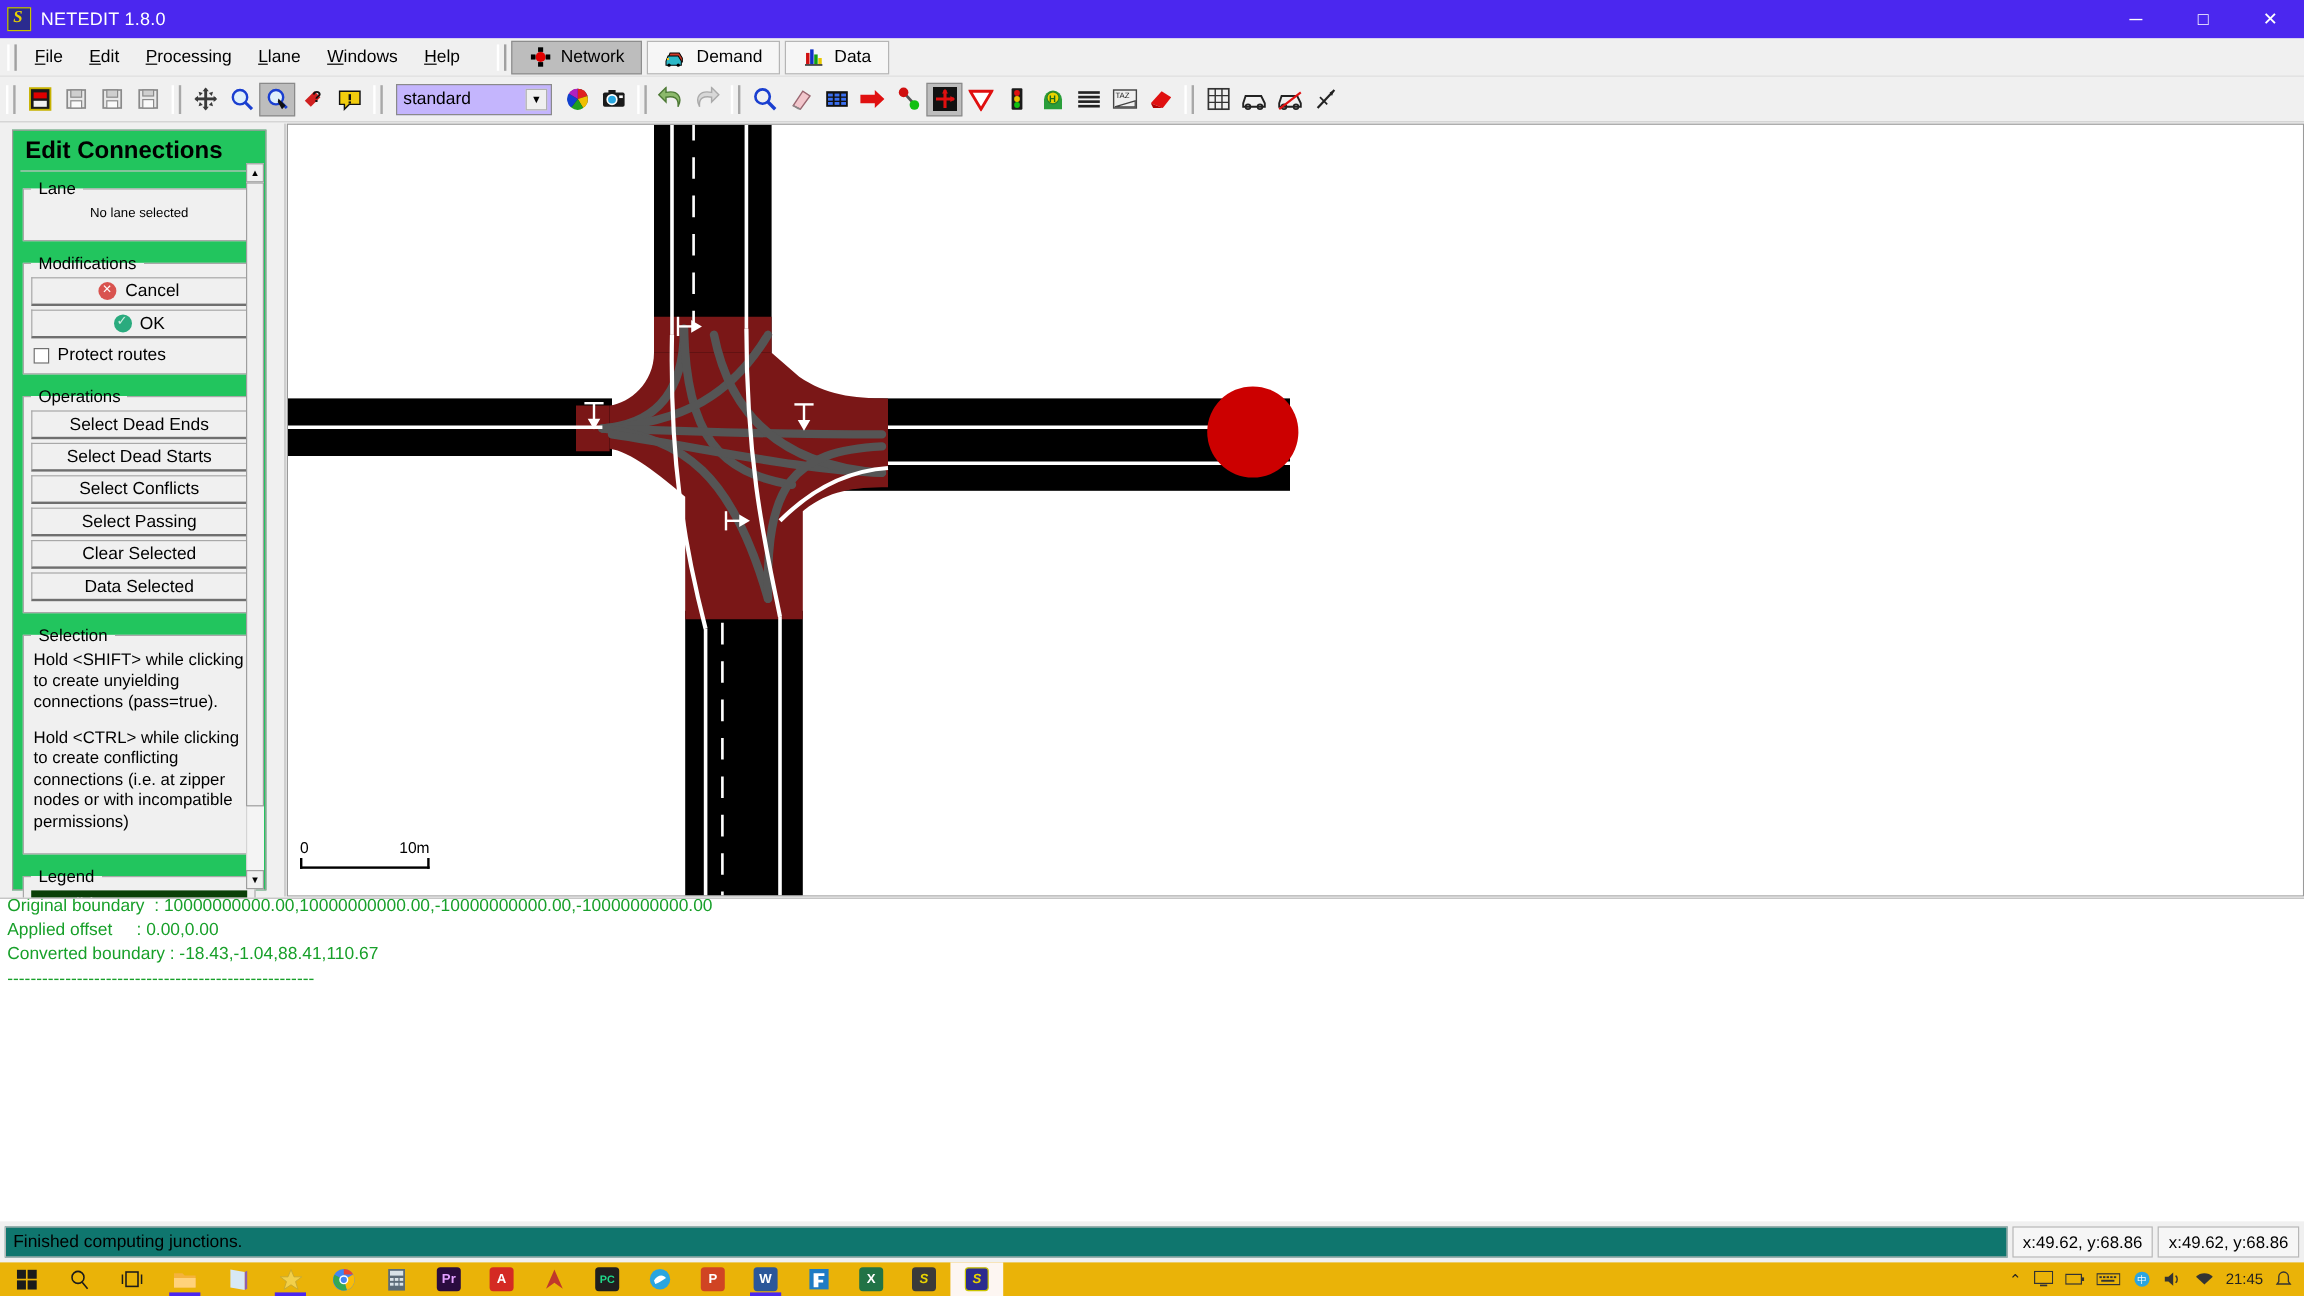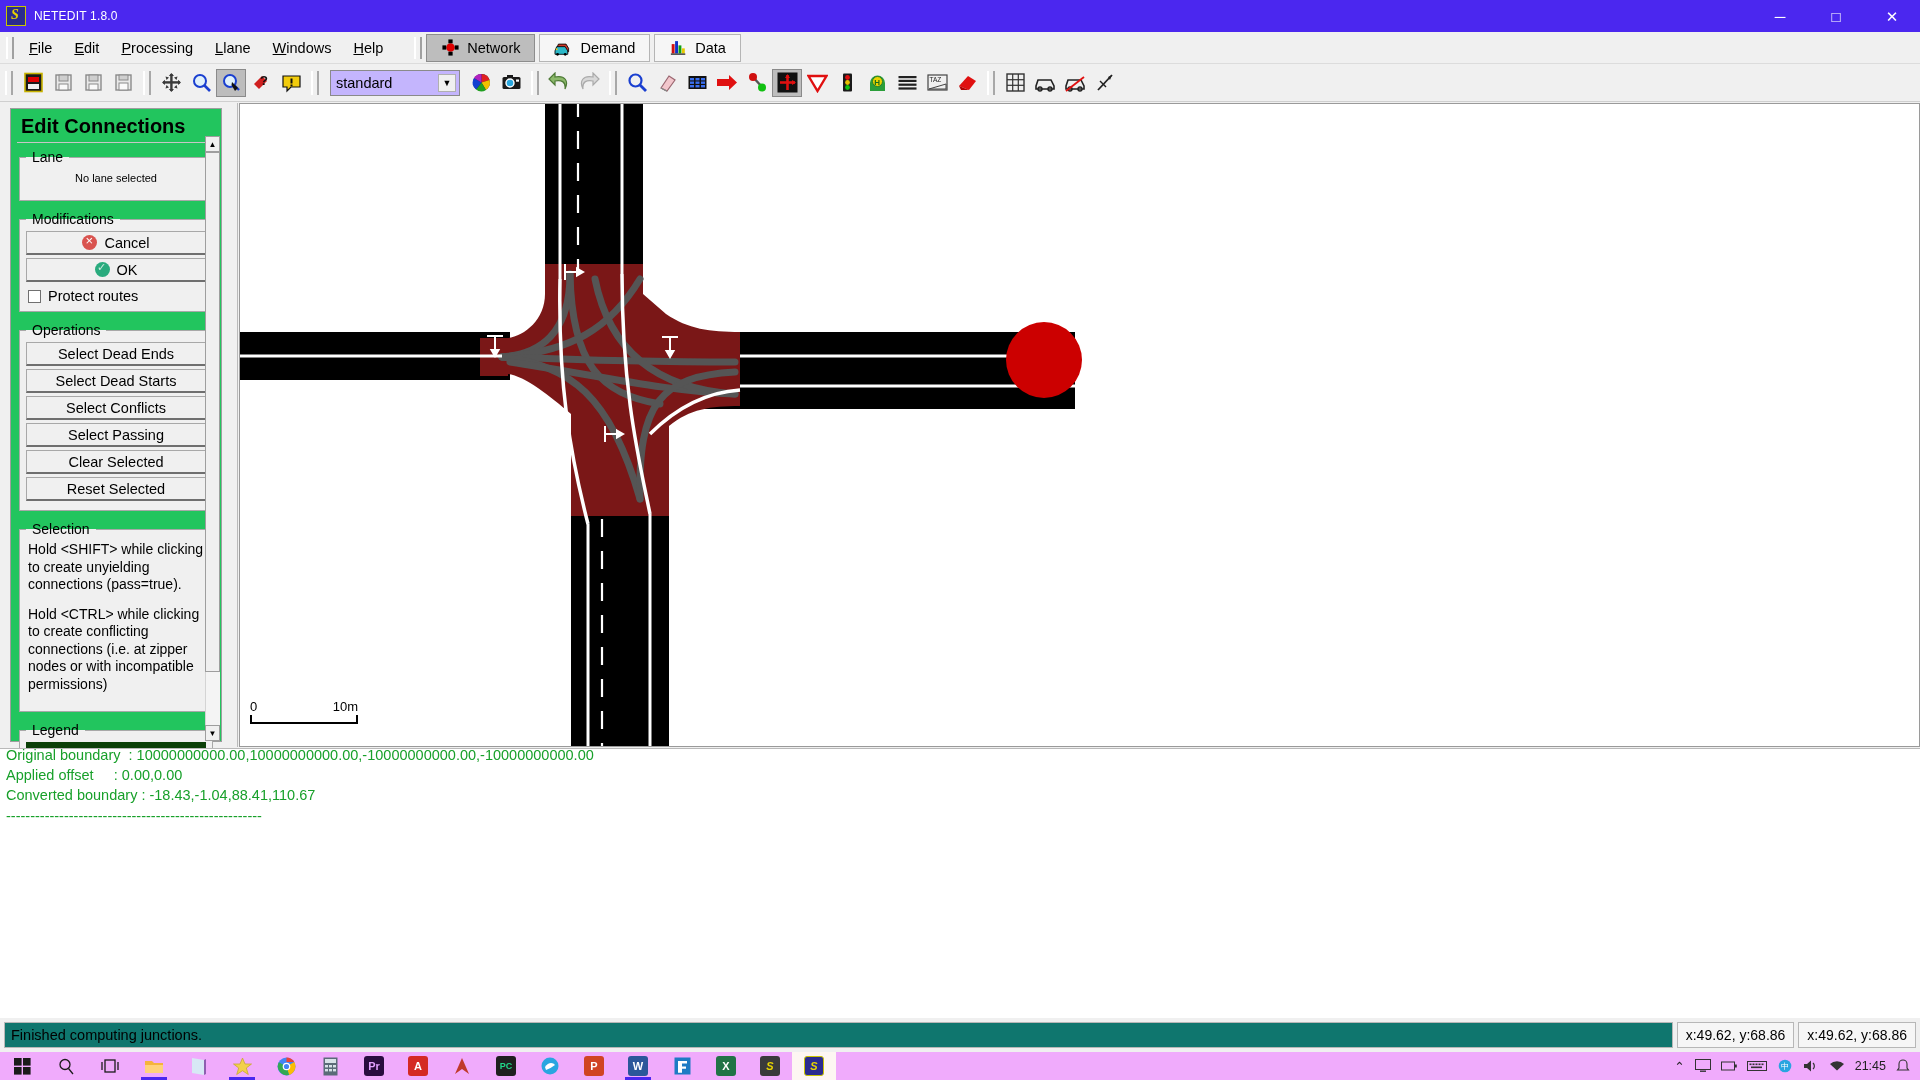--- a/index.html
+++ b/index.html
@@ -20,21 +20,21 @@
   .title-icon {
     width: 20px; height: 20px; margin-left: 6px; margin-right: 8px;
     background: #2b2b8f; border: 1px solid #c9c400;
     position: relative; flex: none;
   }
   .title-icon::after {
     content: "S"; position: absolute; left: 4px; top: 0px;
     font-size: 14px; font-weight: bold; color: #e8d400;
     font-style: italic; font-family: "Liberation Serif", serif;
   }
-  .title-text { font-size: 12px; letter-spacing: .2px; }
+  .title-text { font-size: 15px; letter-spacing: .2px; }
   .win-buttons { margin-left: auto; display: flex; height: 32px; }
   .win-btn {
     width: 56px; height: 32px; display: flex; align-items: center; justify-content: center;
     color: #fff; font-size: 15px; line-height: 1;
   }
 
   
   .menubar {
     position: absolute; left: 0; top: 32px; width: 1920px; height: 32px;
     background: #f0f0f0; border-bottom: 1px solid #dcdcdc;
@@ -158,21 +158,21 @@
     background: #f0f0f0; display: flex; align-items: center; padding: 0 4px;
   }
   .sb-main { flex: 1; height: 26px; border: 1px solid #b7b7b7; background: #0f766e;
      display: flex; align-items: center; padding-left: 6px; font-size: 14.5px; color: #000; }
   .sb-box { height: 26px; border: 1px solid #b7b7b7; background: #f6f6f6; margin-left: 4px;
      display: flex; align-items: center; padding: 12px 8px; font-size: 14px; color: #000; }
 
   
   .taskbar {
     position: absolute; left: 0; top: 1052px; width: 1920px; height: 28px;
-    background: #f0abfc; display: flex; align-items: center;
+    background: #eab308; display: flex; align-items: center;
   }
   .tk { width: 44px; height: 28px; display: flex; align-items: center; justify-content: center; position: relative; flex: none; }
   .tk.running::after { content:""; position:absolute; bottom:0; left:9px; width:26px; height:3px; background:#4b27ef; }
   .tk.active { background: #fdf6f2; }
   .tk-ico { width: 20px; height: 20px; border-radius: 3px; display:flex; align-items:center; justify-content:center;
      color:#fff; font-size:11px; font-weight:bold; font-family:"Liberation Sans", sans-serif; }
   .tray { margin-left: auto; display: flex; align-items: center; gap: 10px; padding-right: 10px;
      font-size: 12.5px; color: #222; }
   .tray-clock { text-align: center; line-height: 13px; font-size: 12.5px; }
 </style>
@@ -518,21 +518,21 @@
         <div class="pbtn">
             <span>Select Conflicts</span>
           </div>
         <div class="pbtn">
             <span>Select Passing</span>
           </div>
         <div class="pbtn">
             <span>Clear Selected</span>
           </div>
         <div class="pbtn">
-            <span>Reset Selected</span>
+            <span>Data Selected</span>
           </div>
       </fieldset>
 
       <fieldset class="gbox">
         <legend>Selection</legend>
         <div class="help-p">Hold &lt;SHIFT&gt; while clicking to create unyielding connections (pass=true).</div>
         <div class="help-p">Hold &lt;CTRL&gt; while clicking to create conflicting connections (i.e. at zipper nodes or with incompatible permissions)</div>
       </fieldset>
 
       <fieldset class="gbox" style="margin-bottom:4px;">

